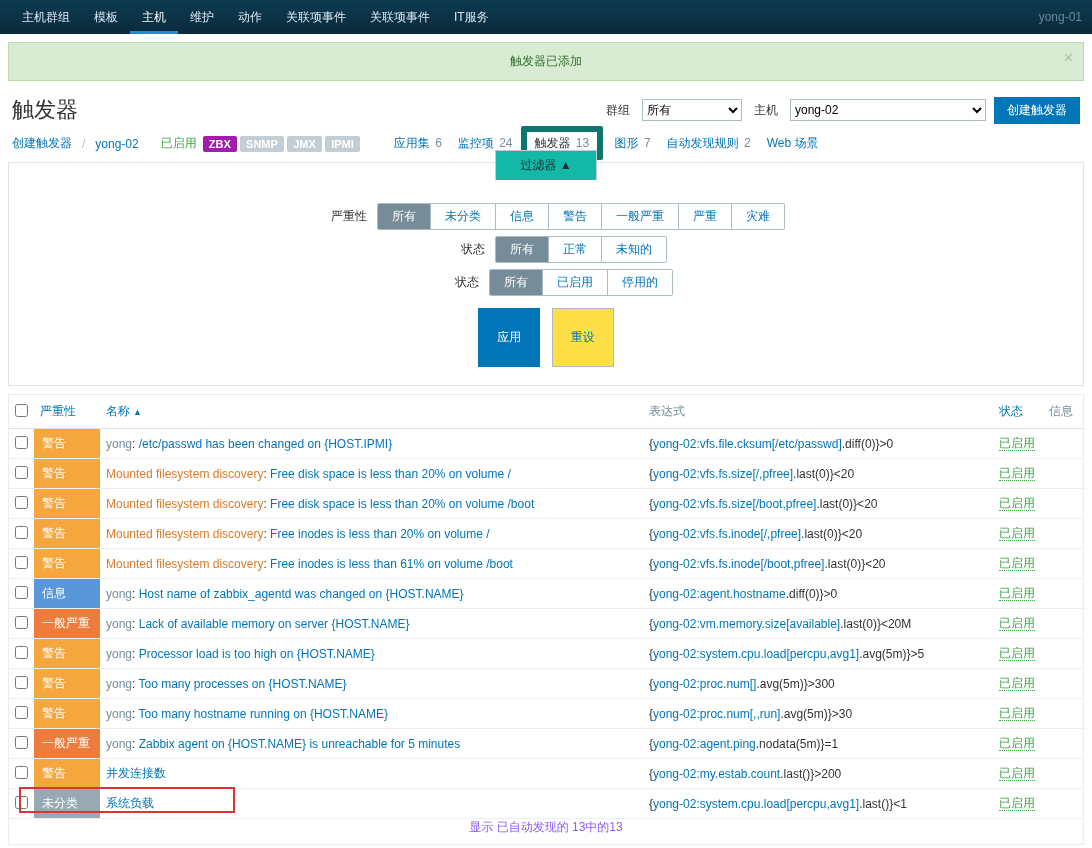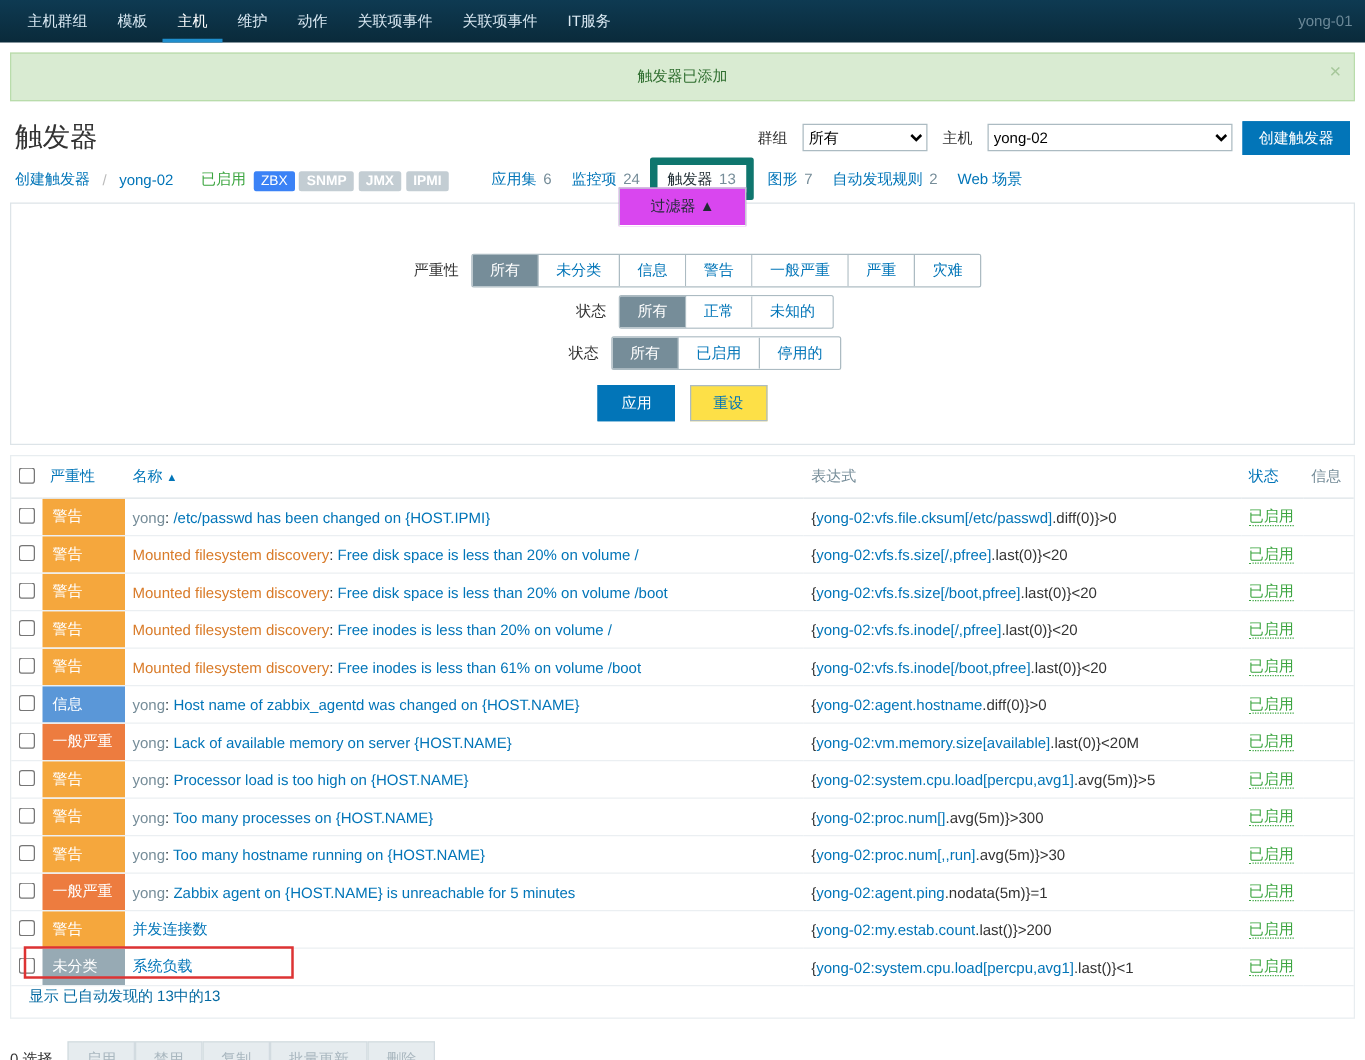--- a/index.html
+++ b/index.html
@@ -13,56 +13,56 @@
 .banner{margin:8px;background:#d9ebd2;border:1px solid #b9dcab;color:#2f6e2f;text-align:center;padding:10px;position:relative}
 .banner .close{position:absolute;right:10px;top:6px;color:#a6c79a;font-size:16px;cursor:pointer}
 .titlebar{display:flex;align-items:center;padding:6px 12px}
 .titlebar h1{font-size:22px;font-weight:normal;color:#333}
 .titlebar .right{margin-left:auto;display:flex;align-items:center;gap:8px}
 .titlebar label{color:#333;margin:0 4px}
 select{border:1px solid #acbbc2;height:22px;background:#fff;font-size:12px}
 .btn-primary{background:#0275b8;color:#fff;border:1px solid #0275b8;padding:4px 12px;cursor:pointer;font-size:12px}
 .subnav{padding:4px 12px 10px;display:flex;align-items:center;gap:6px;flex-wrap:wrap}
 .sep{color:#bbb;margin:0 4px}
-.tag-green{background:#3b82f6;color:#fff;padding:2px 6px;border-radius:2px;font-size:11px;font-weight:normal}
+.tag-green{background:#a21caf;color:#fff;padding:2px 6px;border-radius:2px;font-size:11px;font-weight:bold}
 .tag-gray{background:#c3cdd3;color:#fff;padding:2px 6px;border-radius:2px;font-size:11px;font-weight:bold}
 .subnav .cnt{color:#768d99;margin-left:2px}
 .subnav .tabactive{border:6px solid #0f766e;padding:4px 8px;border-radius:2px;background:#fff}
 .filterwrap{margin:0 8px;border:1px solid #dde4e8}
 .filtertab{text-align:center;margin-top:-1px}
-.filtertab span{display:inline-block;border:1px solid #c3cdd3;border-bottom:1px solid #fff;background:#d946ef;padding:6px 24px;position:relative;top:-12px}
+.filtertab span{display:inline-block;border:1px solid #c3cdd3;border-bottom:1px solid #fff;background:#14b8a6;padding:6px 24px;position:relative;top:-12px}
 .filterbody{padding:4px 20px 18px;text-align:center}
 .frow{display:flex;justify-content:center;align-items:center;margin:6px 0}
 .frow .flabel{width:60px;text-align:right;color:#333;margin-right:10px}
 .btng{display:inline-flex;border:1px solid #acbbc2;border-radius:2px;overflow:hidden}
 .btng span{padding:4px 14px;border-right:1px solid #acbbc2;background:#fff;cursor:pointer;color:#0275b8}
 .btng span:last-child{border-right:none}
 .btng span.sel{background:#768d99;color:#fff}
 .actions{margin-top:12px}
-.actions button{padding:5px 18px;margin:0 4px;cursor:pointer;font-size:12px}
+.actions button{padding:20px 18px;margin:0 4px;cursor:pointer;font-size:12px}
 .btn-blue{background:#0275b8;color:#fff;border:1px solid #0275b8}
 .btn-wh{background:#fde047;color:#0275b8;border:1px solid #acbbc2}
 .tablewrap{margin:8px;border:1px solid #e8edf0}
 table{width:100%;border-collapse:collapse}
 th{text-align:left;padding:8px 6px;border-bottom:1px solid #dde4e8;color:#768d99;font-weight:normal}
 th a{color:#0275b8}
 td{padding:6px 6px;border-bottom:1px solid #ebeff2;vertical-align:middle}
 .sev{display:block;text-align:left;padding:6px 8px;min-width:58px}
 .sev-warn{background:#f5a73d;color:#fff}
 .sev-info{background:#5a97d8;color:#fff}
 .sev-avg{background:#ed7c3f;color:#fff}
 .sev-none{background:#97aab4;color:#fff}
 .orange-link{color:#d97b29}
 .expr{color:#333}
 .enabled{color:#3ca540;border-bottom:1px dotted #3ca540}
 .redbox-outline{position:absolute;left:10px;right:auto;top:-2px;height:26px;width:216px;pointer-events:none}
 .footer{display:flex;align-items:center;padding:10px 8px;gap:8px}
 .footer .lbl{color:#333;margin-right:4px}
 .footer button{background:#e6ecef;color:#a9b7bf;border:1px solid #d2dbe0;padding:5px 14px;cursor:not-allowed;font-size:12px}
-.rightfoot{margin-left:auto;color:#0369a1;padding:0 14px 8px;text-align:left}
+.rightfoot{margin-left:auto;color:#8b5cf6;padding:0 14px 8px;text-align:center}
 .hl{border:2px solid #d33}
 .chkcol{width:24px;text-align:center}
 input[type=checkbox]{cursor:pointer}
 .arrow-up::after{content:"\25B2";font-size:9px;margin-left:3px;color:#0275b8}
 </style>
 </head>
 <body>
 
 <div class="topnav">
   <span class="navitem">主机群组</span>

